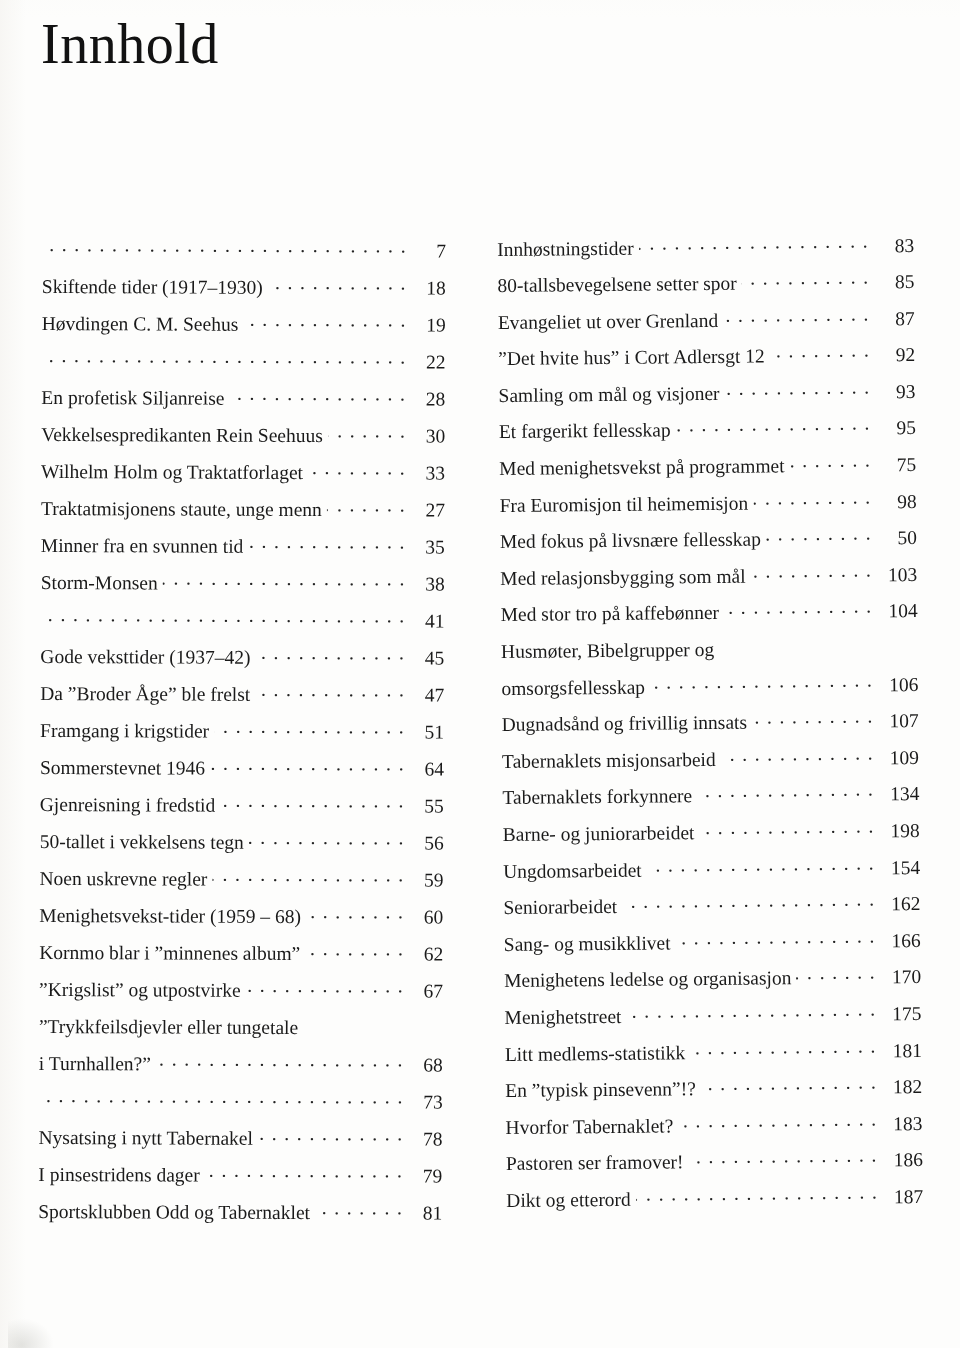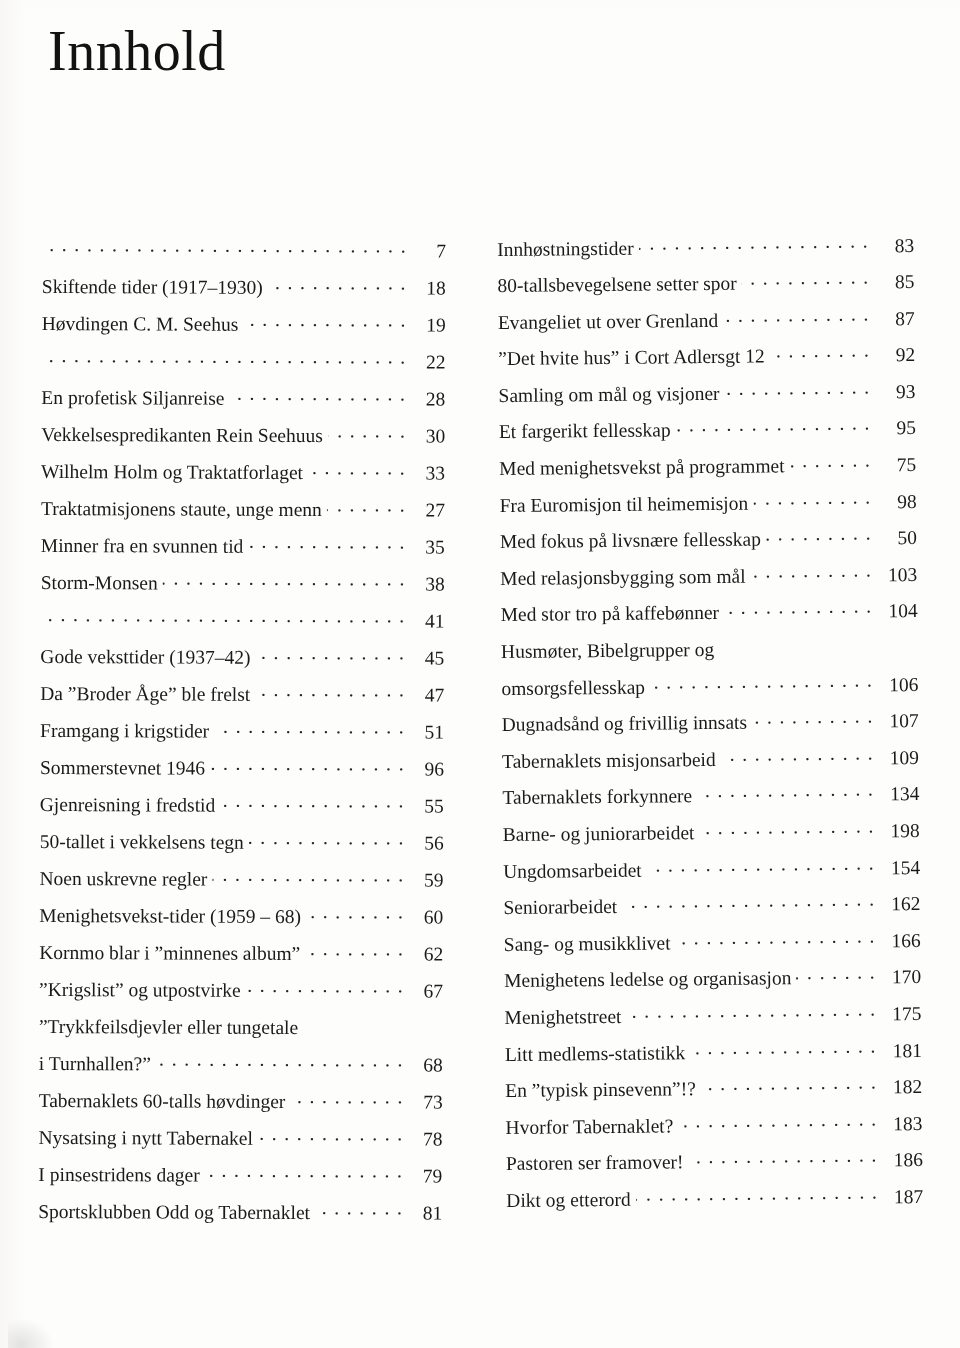--- a/index.html
+++ b/index.html
@@ -47,21 +47,21 @@
   
   .toc-title {
     position: absolute;
     left: 40px;
     top: 14px;
     font-size: 56px;
     line-height: 1.05;
     font-weight: normal;
     letter-spacing: 0.5px;
     color: #121212;
-    margin: 8px;
+    margin: 1px;
   }
 
   
   .columns {
     position: absolute;
     left: 0;
     top: 236px;
     width: 960px;
   }
 
@@ -194,21 +194,21 @@
           <span class="entry-page">47</span>
         </div>
         <div class="toc-entry">
           <span class="entry-label">Framgang i krigstider</span>
           <span class="leader"></span>
           <span class="entry-page">51</span>
         </div>
         <div class="toc-entry">
           <span class="entry-label">Sommerstevnet 1946</span>
           <span class="leader"></span>
-          <span class="entry-page">96</span>
+          <span class="entry-page">64</span>
         </div>
         <div class="toc-entry">
           <span class="entry-label">Gjenreisning i fredstid</span>
           <span class="leader"></span>
           <span class="entry-page">55</span>
         </div>
         <div class="toc-entry">
           <span class="entry-label">50-tallet i vekkelsens tegn</span>
           <span class="leader"></span>
           <span class="entry-page">56</span>
@@ -237,21 +237,20 @@
           <span class="entry-label">”Trykkfeilsdjevler eller tungetale</span>
           <span class="leader"></span>
           <span class="entry-page"></span>
         </div>
         <div class="toc-entry">
           <span class="entry-label">i Turnhallen?”</span>
           <span class="leader"></span>
           <span class="entry-page">68</span>
         </div>
         <div class="toc-entry">
-          <span class="entry-label">Tabernaklets 60-talls høvdinger</span>
           <span class="leader"></span>
           <span class="entry-page">73</span>
         </div>
         <div class="toc-entry">
           <span class="entry-label">Nysatsing i nytt Tabernakel</span>
           <span class="leader"></span>
           <span class="entry-page">78</span>
         </div>
         <div class="toc-entry">
           <span class="entry-label">I pinsestridens dager</span>

